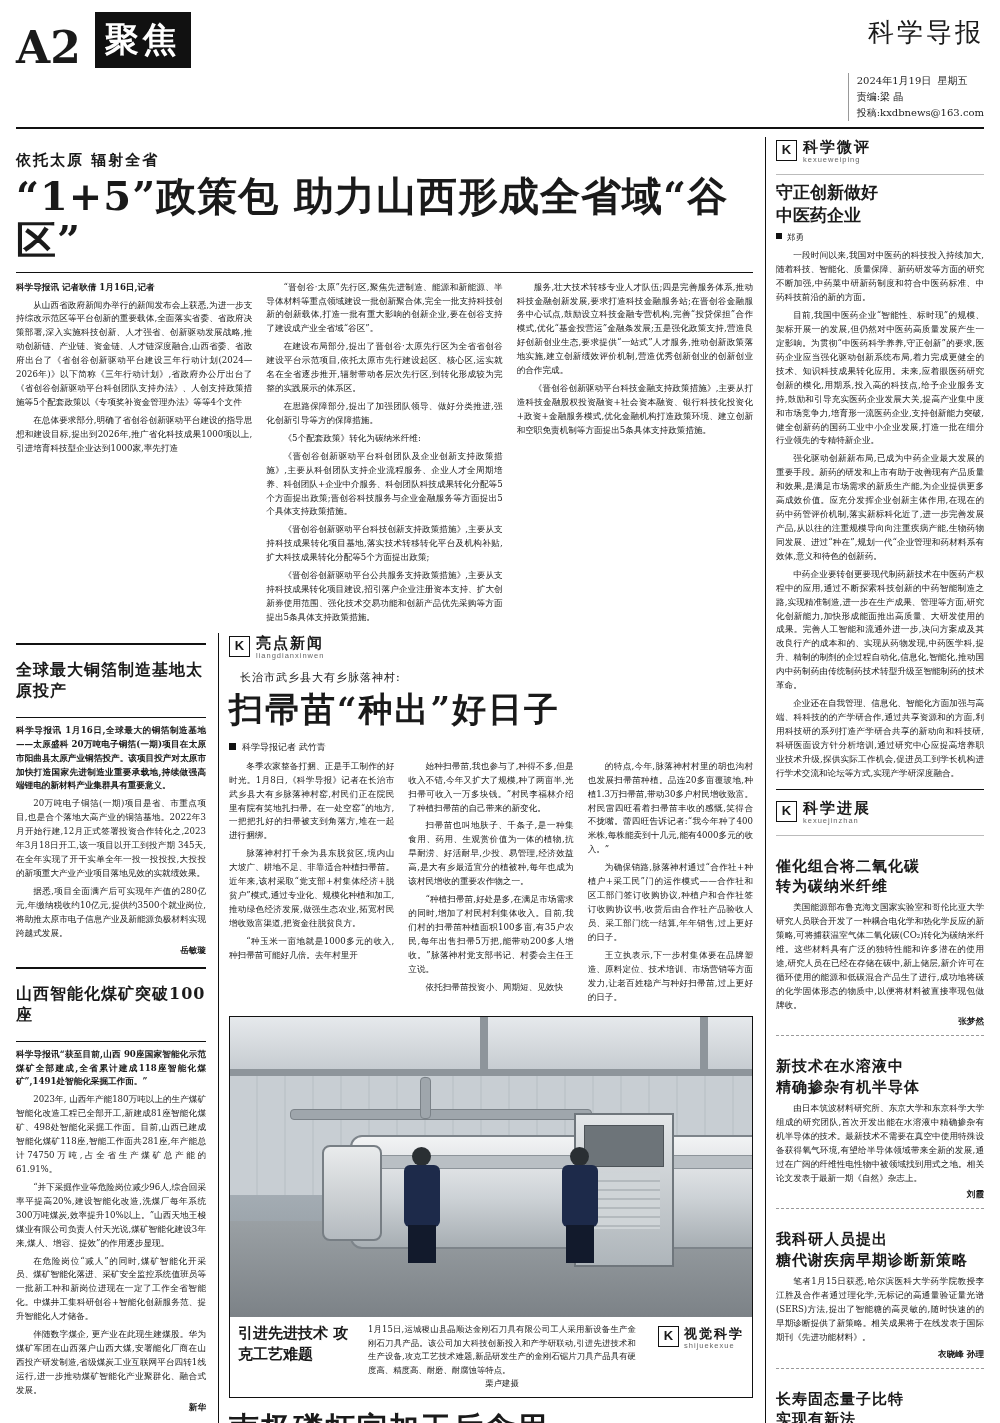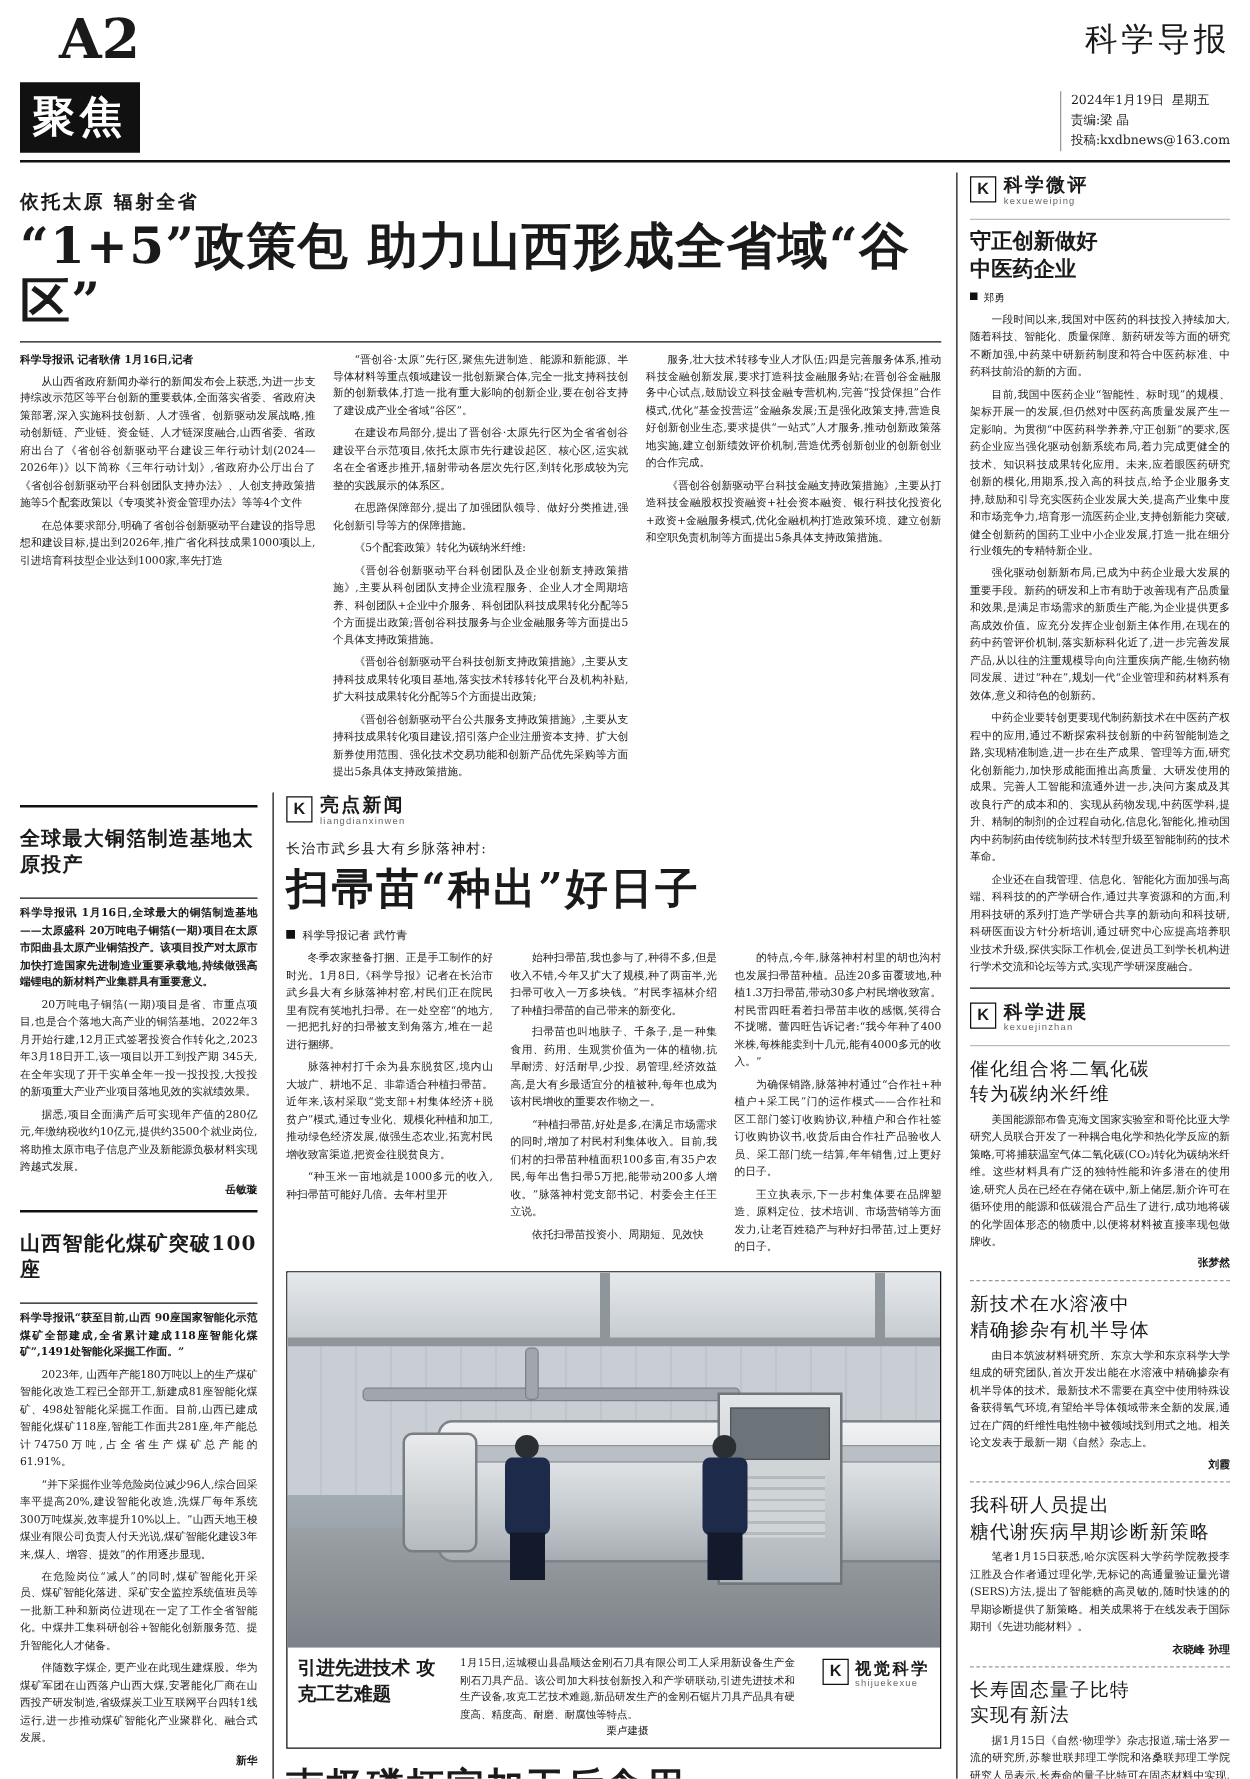--- a/index.html
+++ b/index.html
@@ -1,21 +1,21 @@
 <!DOCTYPE html>
 <html><head>
 <meta charset="utf-8">
 <style>
   html,body{margin:0;padding:0;background:#ffffff;}
   body{width:1000px;height:1423px;font-family:"DejaVu Serif","Liberation Serif",serif;color:#1a1a1a;position:relative;overflow:hidden;}
   .page{position:relative;width:1000px;height:1423px;box-sizing:border-box;padding:12px 16px;}
 
   
   .masthead{display:flex;align-items:flex-start;justify-content:space-between;border-bottom:2px solid #111;padding-bottom:6px;}
-  .mh-left{display:flex;align-items:flex-end;gap:14px;flex-direction:column;}
+  .mh-left{display:flex;align-items:flex-end;gap:14px;}
   .page-no{font-size:44px;font-weight:bold;line-height:0.9;font-family:"DejaVu Serif",serif;}
   .section-logo{border:2px solid #111;padding:3px 8px;background:#111;color:#fff;font-size:34px;letter-spacing:4px;font-weight:bold;position:relative;}
   .section-logo span{position:relative;z-index:2;}
   .mh-right{text-align:right;font-size:10px;line-height:1.6;}
   .paper-name{font-size:26px;font-weight:normal;letter-spacing:3px;margin-bottom:19px;}
   .mh-meta{border-left:1px solid #999;padding-left:8px;display:inline-block;text-align:left;}
 
   
   .lead-kicker{font-size:15px;letter-spacing:2px;margin:14px 0 4px;font-weight:bold;}
   .lead-title{font-size:40px;font-weight:bold;letter-spacing:1px;line-height:1.1;margin:0 0 10px;}
@@ -38,21 +38,21 @@
   
   .col-head{font-size:16px;font-weight:bold;letter-spacing:1px;border-top:2px solid #111;border-bottom:1px solid #111;padding:15px 0;margin:10px 0 6px;}
   .k-badge{display:inline-flex;align-items:center;gap:6px;margin-bottom:4px;}
   .k-mark{display:inline-block;width:19px;height:19px;border:1.5px solid #111;font-size:13px;font-weight:bold;text-align:center;line-height:17px;font-family:"Liberation Sans",sans-serif;}
   .k-name{font-size:15px;font-weight:bold;letter-spacing:2px;}
   .k-pinyin{font-size:7.5px;color:#666;font-family:"Liberation Sans",sans-serif;letter-spacing:1px;display:block;margin-top:-2px;}
   .sub-title{font-size:17px;font-weight:bold;line-height:1.35;margin:6px 0 6px;}
   .author-line{font-size:8.4px;margin:4px 0 6px;}
   .author-line .sq{display:inline-block;width:6px;height:6px;background:#111;margin-right:5px;vertical-align:1px;}
   .sig{font-size:8.6px;text-align:right;font-weight:bold;margin-top:3px;}
-  .feature-kicker{font-size:11px;letter-spacing:1px;margin:6px 0 2px;}
+  .feature-kicker{font-size:11px;letter-spacing:1px;margin:6px 11px 2px;}
   .feature-title{font-size:34px;font-weight:bold;letter-spacing:2px;margin:2px 0 8px;}
   .feature-byline{font-size:9px;margin-bottom:6px;}
   .feature-byline .sq{display:inline-block;width:7px;height:7px;background:#111;margin-right:6px;}
 
   
   .photo-wrap{margin-top:8px;border:1px solid #111;}
   .photo{position:relative;width:100%;height:300px;background:linear-gradient(180deg,#cfd4d8 0%,#b9c0c6 28%,#a9b1b8 52%,#9aa3aa 72%,#8d969d 100%);overflow:hidden;}
   .ph-ceiling{position:absolute;left:0;top:0;width:100%;height:58px;background:linear-gradient(180deg,#e6e9ec,#c3c9ce);}
   .ph-beam{position:absolute;background:#8e959b;}
   .ph-wall{position:absolute;left:0;top:58px;width:100%;height:120px;background:repeating-linear-gradient(90deg,#c8ced3 0 26px,#bfc6cb 26px 28px);}
@@ -75,21 +75,21 @@
   .cap-text{flex:1;font-size:8.4px;line-height:1.6;text-align:justify;}
   .cap-credit{font-size:8.4px;text-align:center;}
   .shijue{width:96px;flex:none;text-align:right;}
 
   
   .krill-title{font-size:30px;font-weight:bold;letter-spacing:2px;margin:10px 0 6px;}
   .right-sig{font-size:8.6px;text-align:right;font-weight:bold;margin-top:2px;}
 
   .vline{border-left:1px solid #111;}
   .pad-l{padding-left:10px;}
-  .tiny-head{font-size:15px;font-weight:normal;letter-spacing:1px;margin:8px 0 5px;line-height:1.35;}
+  .tiny-head{font-size:15px;font-weight:bold;letter-spacing:1px;margin:20px 0 5px;line-height:1.35;}
   .dash{border-top:1px dashed #999;margin:7px 0;}
 </style>
 </head>
 <body>
 
 <div class="page">
 
   <div class="masthead">
     <div class="mh-left">
       <div class="page-no">A2</div>

